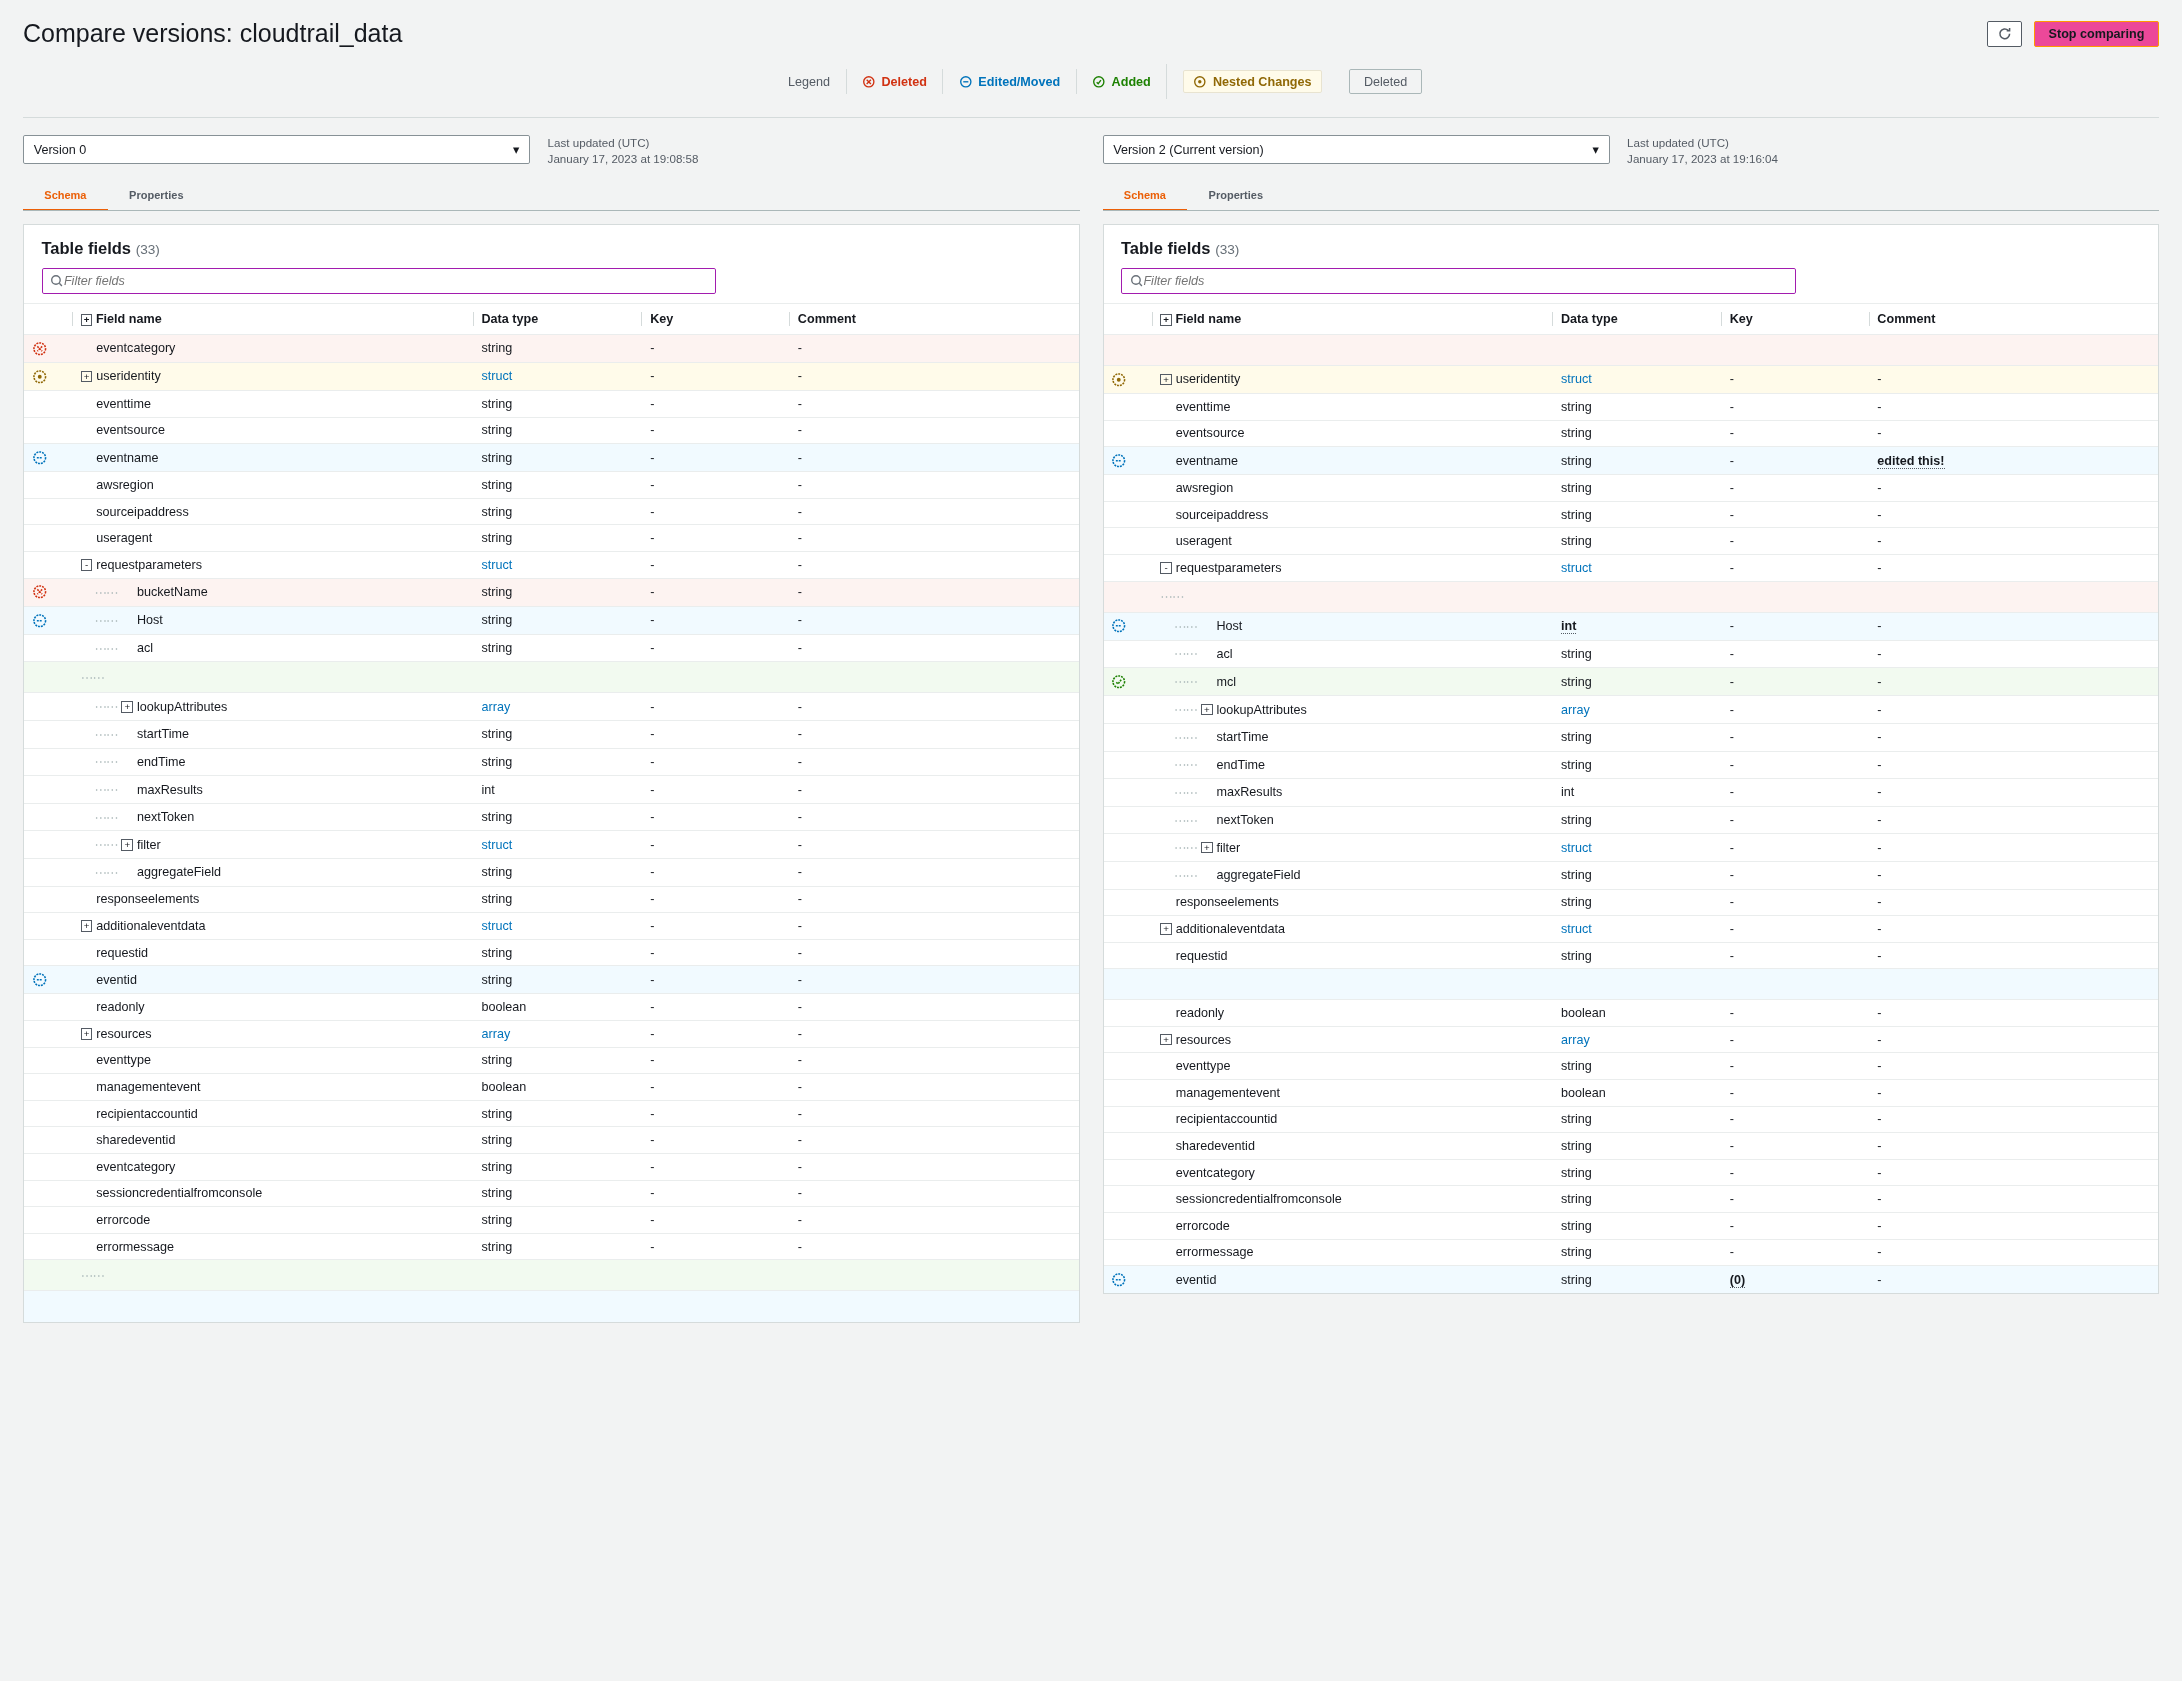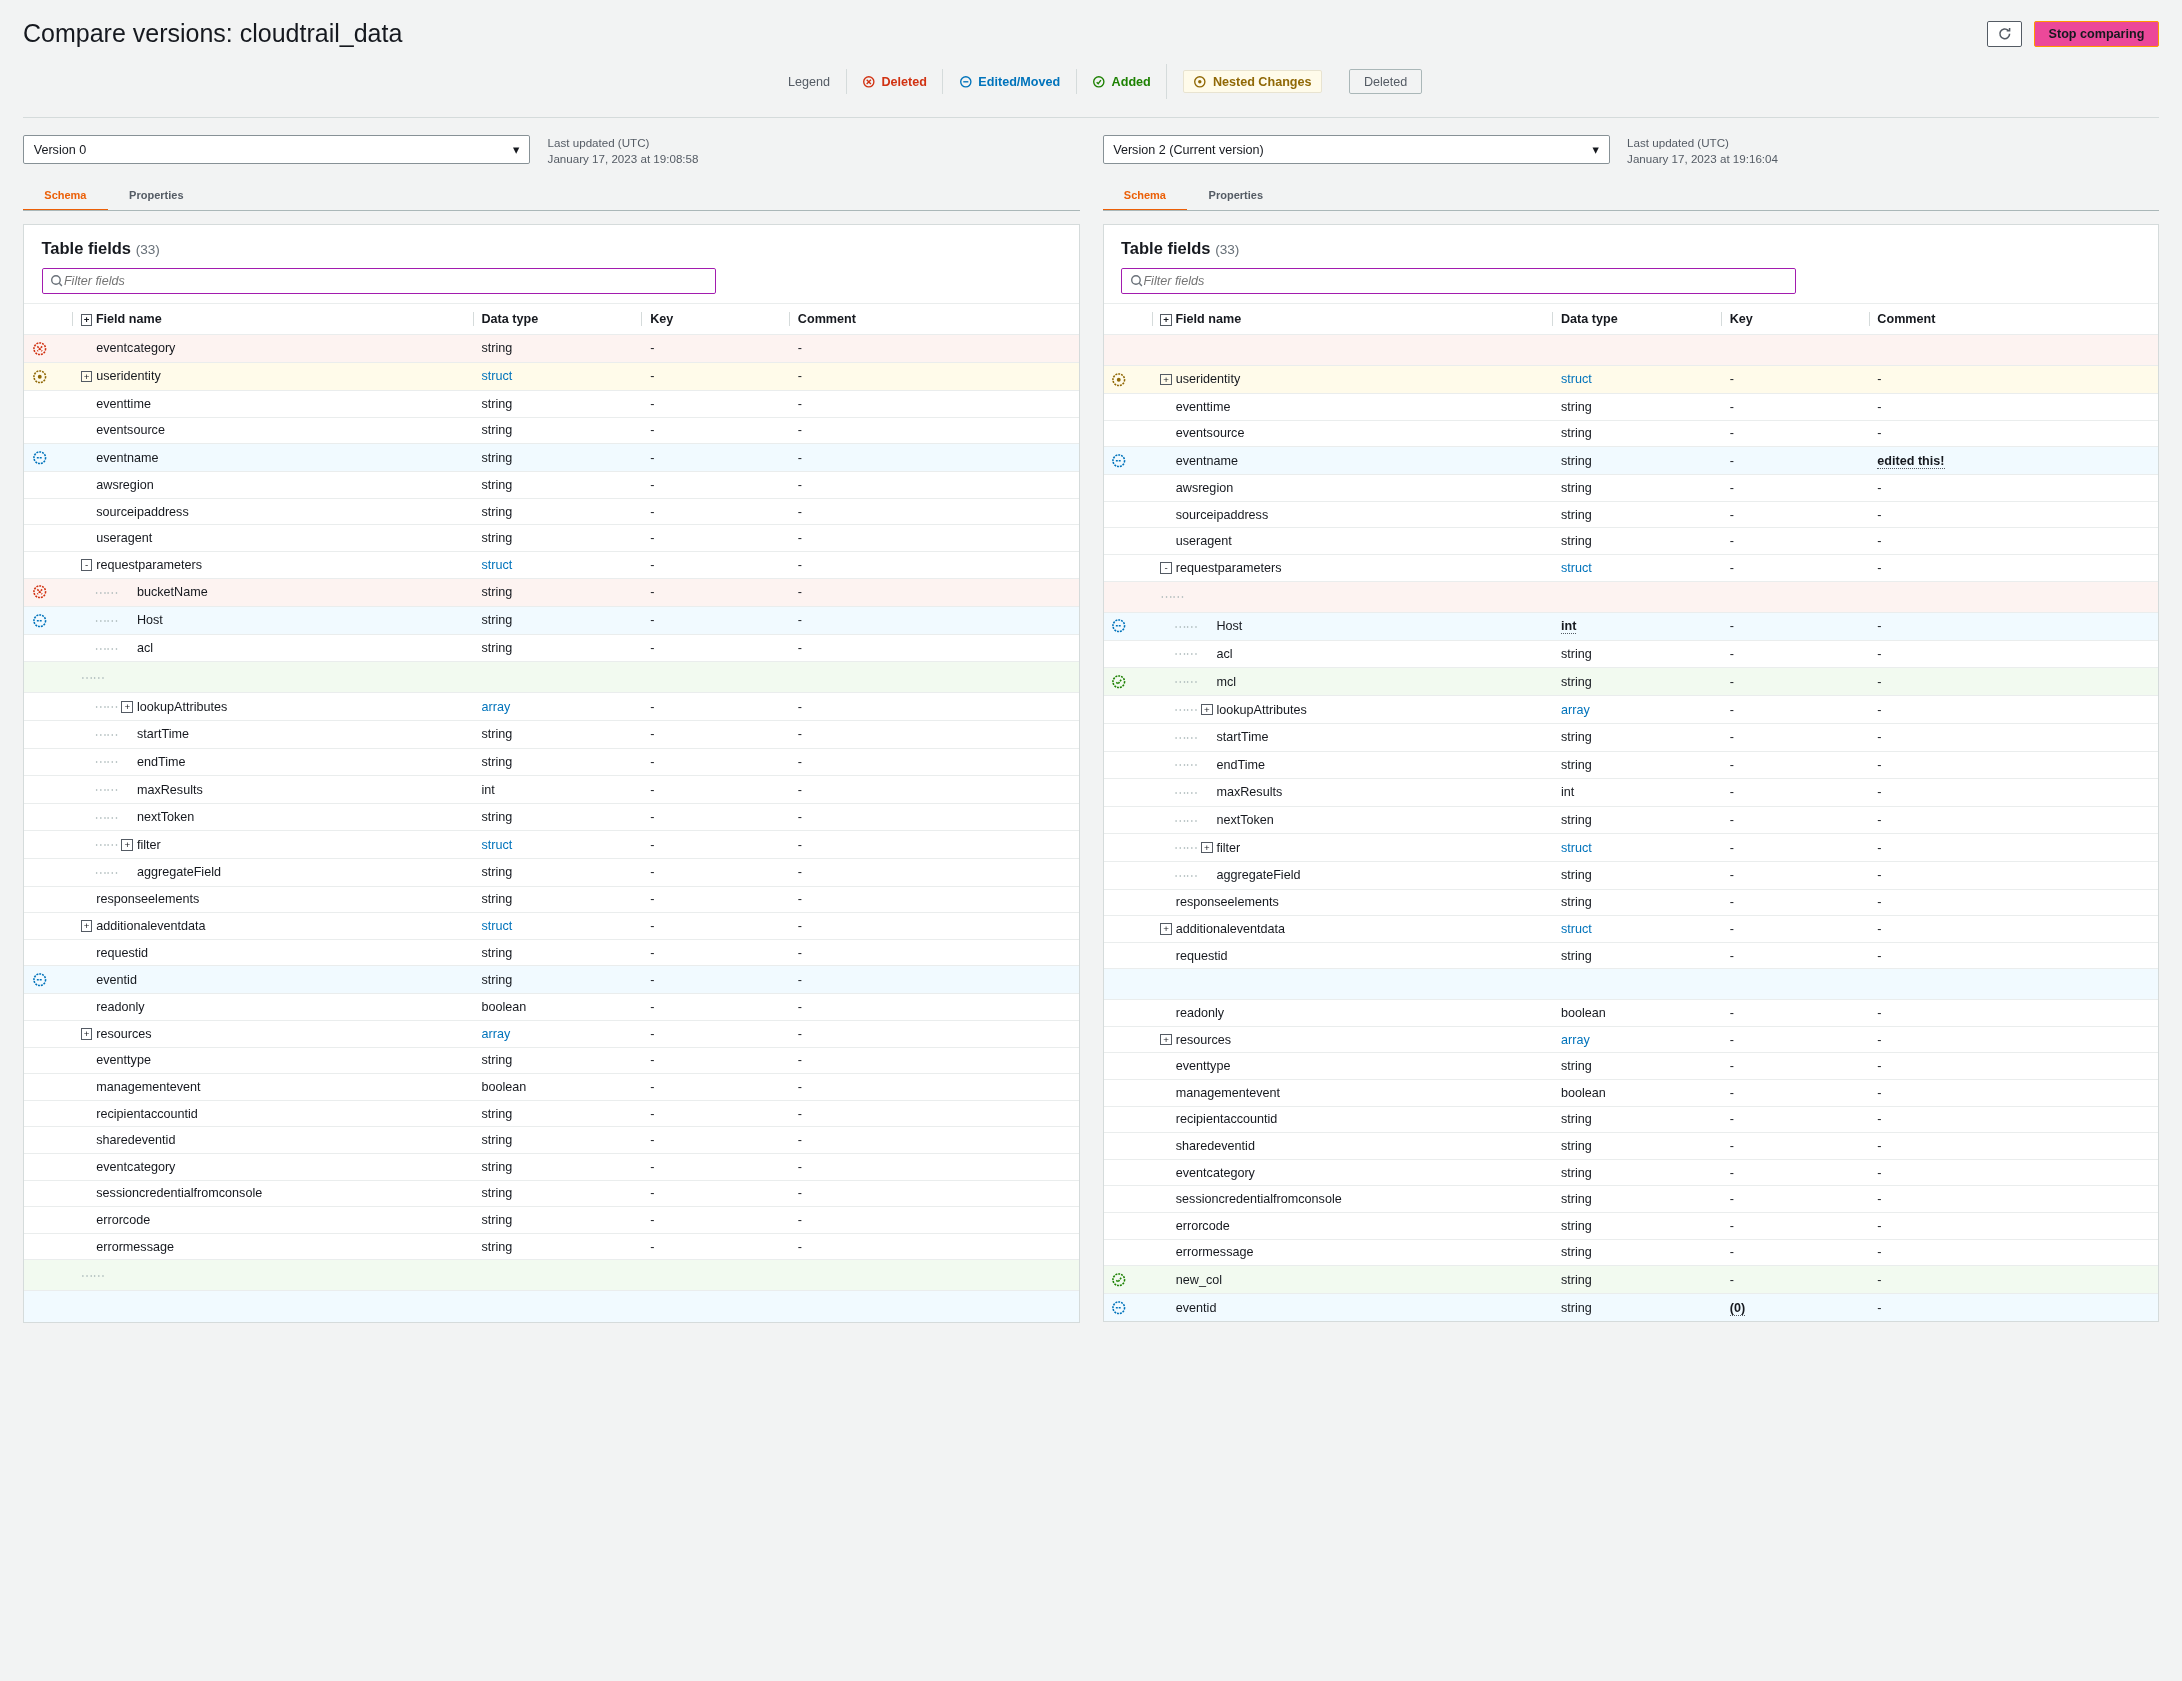--- a/index.html
+++ b/index.html
@@ -1059,37 +1059,20 @@
                 <td>
                   <div class="tree indent0">
                     <span class="expand-spacer"></span>
                     <span>errormessage</span>
                   </div>
                 </td>
                 <td class="">string</td>
                 <td>-</td>
                 <td>-</td>
               </tr>
-              <tr class="row-added">
-                <td style="text-align:center">
-                  <svg width="15.5" height="15.5" viewBox="0 0 16 16" fill="none" stroke="#1d8102" stroke-width="1.6" stroke-dasharray="2,1">
-                    <circle cx="8" cy="8" r="6"></circle>
-                    <path d="M5.5 8.5l1.8 1.8L10.5 6"></path>
-                  </svg>
-                </td>
-                <td>
-                  <div class="tree indent0">
-                    <span class="expand-spacer"></span>
-                    <span>new_col</span>
-                  </div>
-                </td>
-                <td class="">string</td>
-                <td>-</td>
-                <td>-</td>
-              </tr>
               <tr class="row-edited">
                 <td style="text-align:center">
                   <svg width="15.5" height="15.5" viewBox="0 0 16 16" fill="none" stroke="#0073bb" stroke-width="1.6" stroke-dasharray="2,1">
                     <circle cx="8" cy="8" r="6"></circle>
                     <path d="M5 8h6"></path>
                   </svg>
                 </td>
                 <td>
                   <div class="tree indent0">
                     <span class="expand-spacer"></span>

